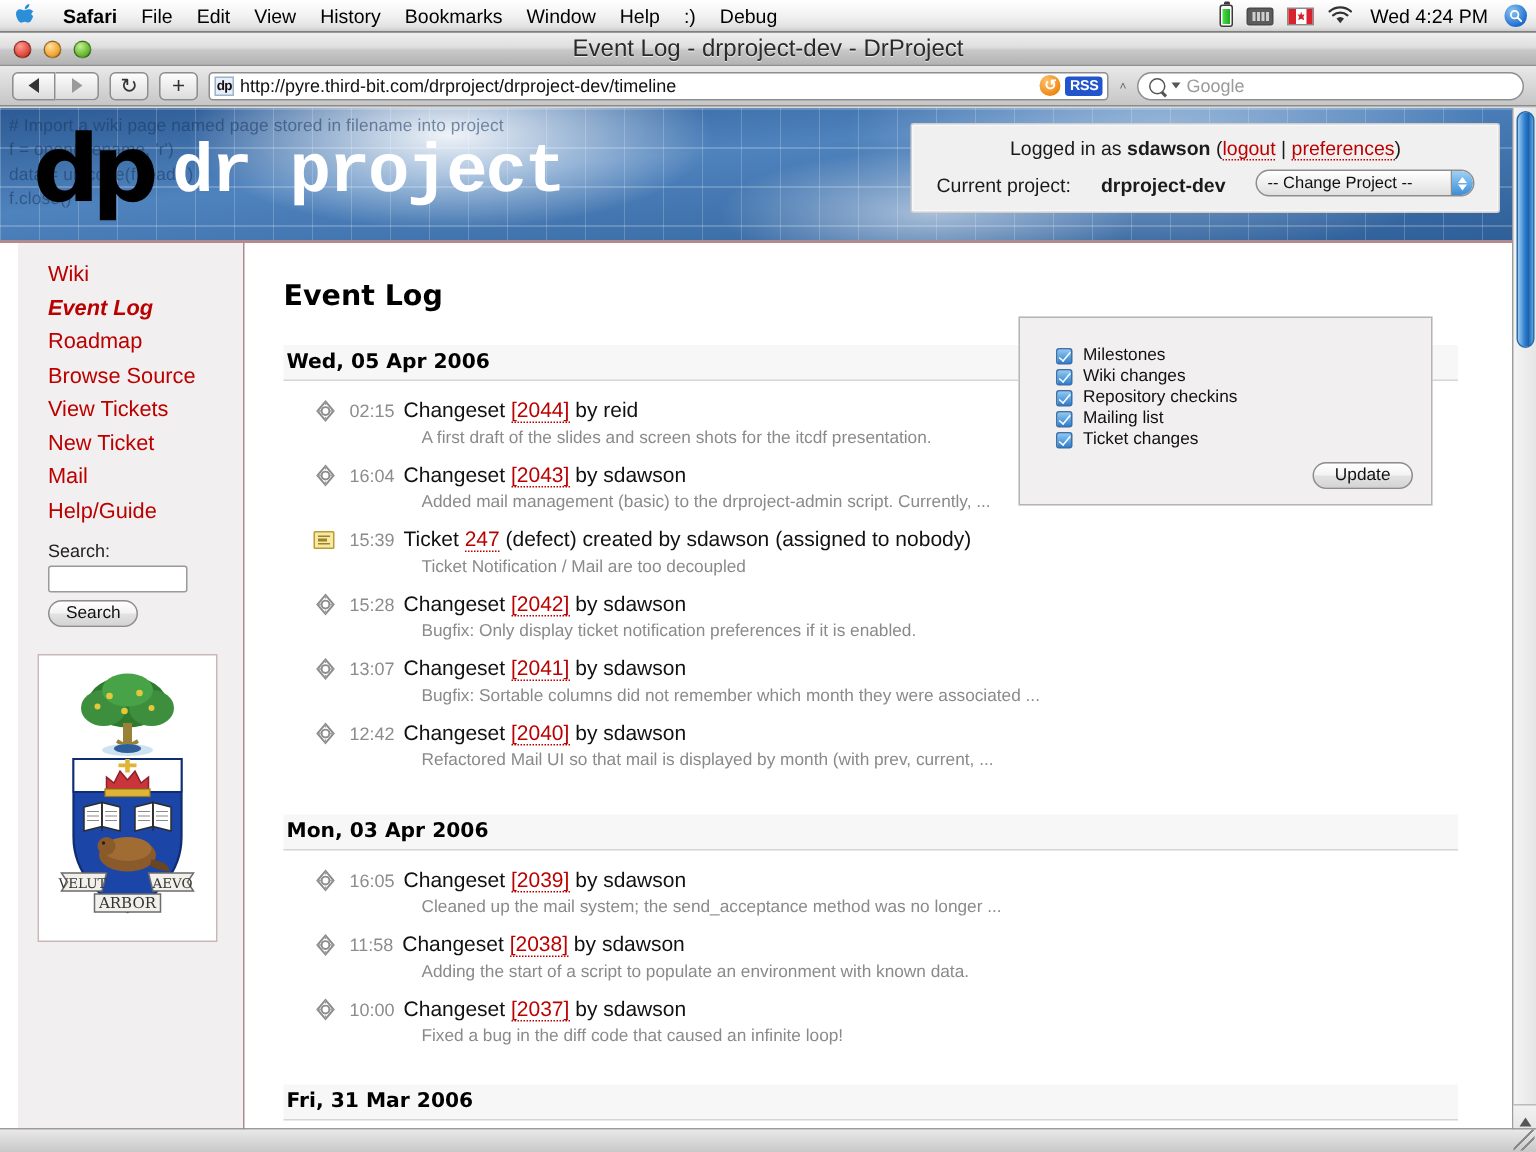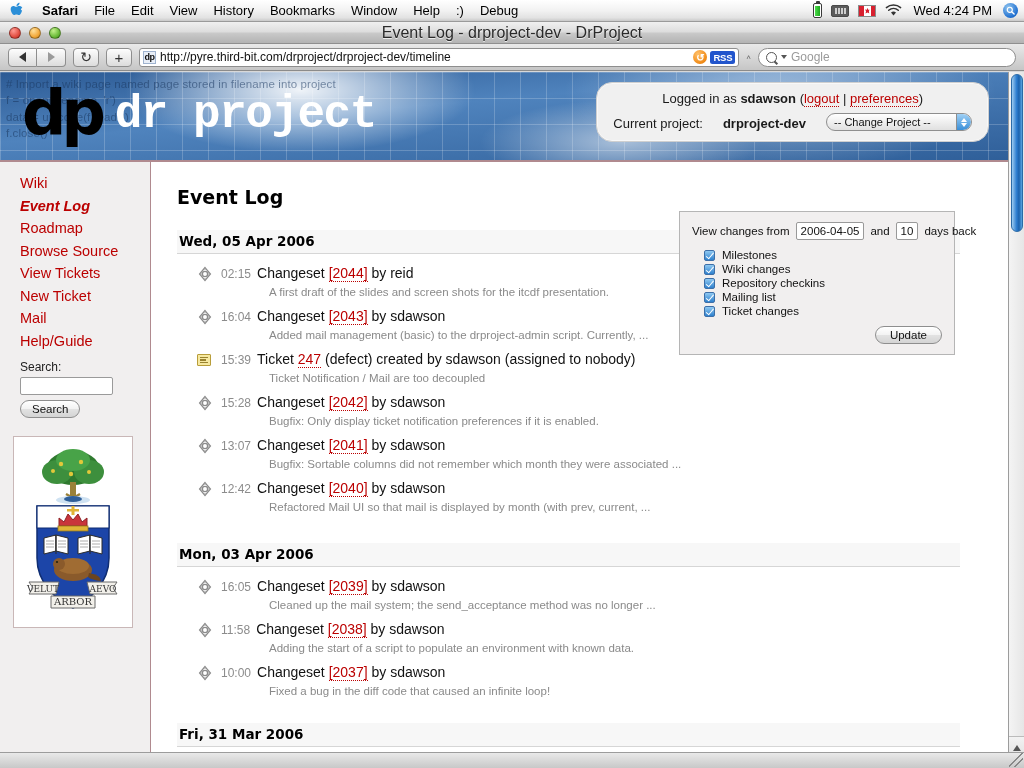--- a/index.html
+++ b/index.html
@@ -194,22 +194,22 @@
   #banner .dp {
     font-size:62px; font-weight:bold; color:#000; line-height:1;
     letter-spacing:-5px; font-family:"DejaVu Sans", sans-serif;
   }
   #banner .brand {
     font-size:46px; font-weight:bold; color:#fff; line-height:1;
     letter-spacing:-1.5px; margin-left:10px; margin-top:4px;
     font-family:Liberation Mono, monospace;
   }
   #loginbox {
-    position:absolute; right:19px; top:10px;
-    background:#f0f0f0; border:1px solid #cfcfcf; border-radius:16px;
+    position:absolute; right:8px; top:10px;
+    background:#f0f0f0; border:1px solid #cfcfcf; border-radius:2px;
     padding:8px 16px 10px 16px; text-align:center;
     box-shadow: 0 0 0 1px rgba(255,255,255,.5) inset;
   }
   #loginbox .l1 { font-size:13px; color:#1a1a1a; margin-bottom:7px; white-space:nowrap; }
   #loginbox .l2 { font-size:13px; color:#1a1a1a; display:flex; align-items:flex-end; gap:20px; white-space:nowrap; }
   #loginbox b { font-weight:bold; }
   #loginbox a { color:#bb0000; text-decoration:none; border-bottom:1px dotted #bb0000; }
   .aqua-select {
     border:1px solid #8e8e8e; border-radius:9px;
     background:linear-gradient(to bottom,#ffffff,#e0e0e0);
@@ -220,21 +220,21 @@
   .aqua-select .knob {
     width:15px; height:16px; margin-left:auto;
     background:linear-gradient(to bottom,#9fd0f5,#3a8fd8);
     border-left:1px solid #8e8e8e; border-radius:0 8px 8px 0;
     display:flex; flex-direction:column; align-items:center; justify-content:center; gap:1px;
   }
   .knob .up  { width:0;height:0;border-left:3px solid transparent;border-right:3px solid transparent;border-bottom:4px solid #fff;}
   .knob .dn  { width:0;height:0;border-left:3px solid transparent;border-right:3px solid transparent;border-top:4px solid #fff;}
 
   
-  #bodyarea { display:flex; width:1008px; height:606px; background:#fff; }
+  #bodyarea { display:flex; width:1008px; height:606px; background:#fff;padding-left:12px; }
 
   #sidebar {
     width:150px; flex:none; background:#f1efef; padding:10px 0 0 0;
     border-right:0;
   }
   #sidebar .nav { padding-left:20px; }
   #sidebar .nav a {
     display:block; color:#bb0000; text-decoration:none;
     font-size:14.5px; line-height:22.5px; white-space:nowrap;
   }
@@ -553,27 +553,20 @@
               <text x="84" y="150" font-size="9" font-family="DejaVu Serif, serif" fill="#333" text-anchor="middle">AEVO</text>
               <text x="54" y="163" font-size="10" font-family="DejaVu Serif, serif" fill="#333" text-anchor="middle">ARBOR</text>
             </svg>
           </div>
         </div>
 
         <div id="content">
           <h1 id="pagetitle">Event Log</h1>
 
           <div id="filterpanel">
-            <div class="row1">
-              <span>View changes from</span>
-              <span class="txtin" style="width:74px">2006-04-05</span>
-              <span>and</span>
-              <span class="txtin" style="width:28px">10</span>
-              <span>days back</span>
-            </div>
             <div class="checks">
               <div class="chkrow">
                 <span class="chk"></span>
                 <span>Milestones</span>
               </div>
               <div class="chkrow">
                 <span class="chk"></span>
                 <span>Wiki changes</span>
               </div>
               <div class="chkrow">

